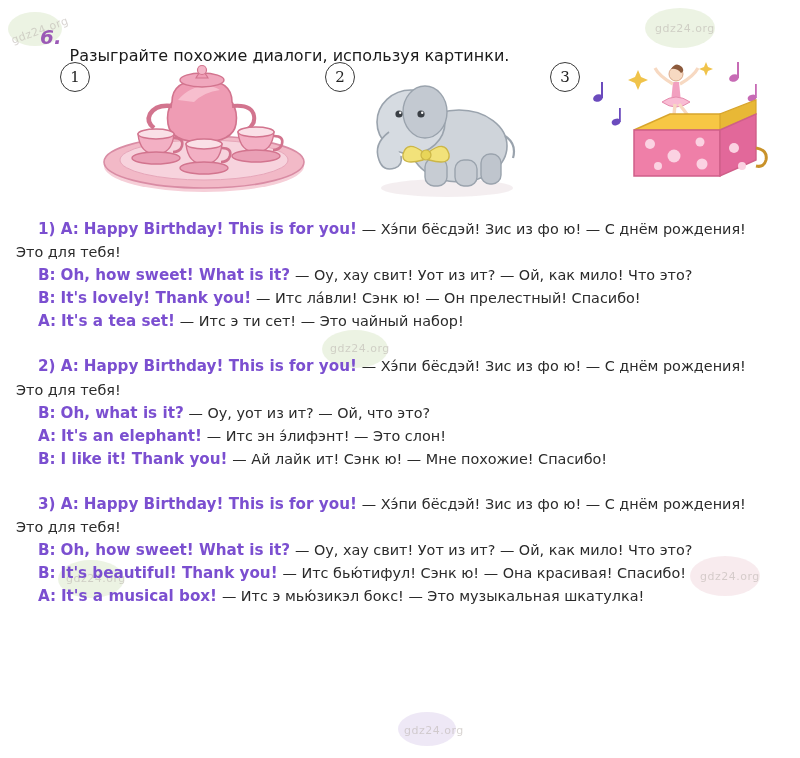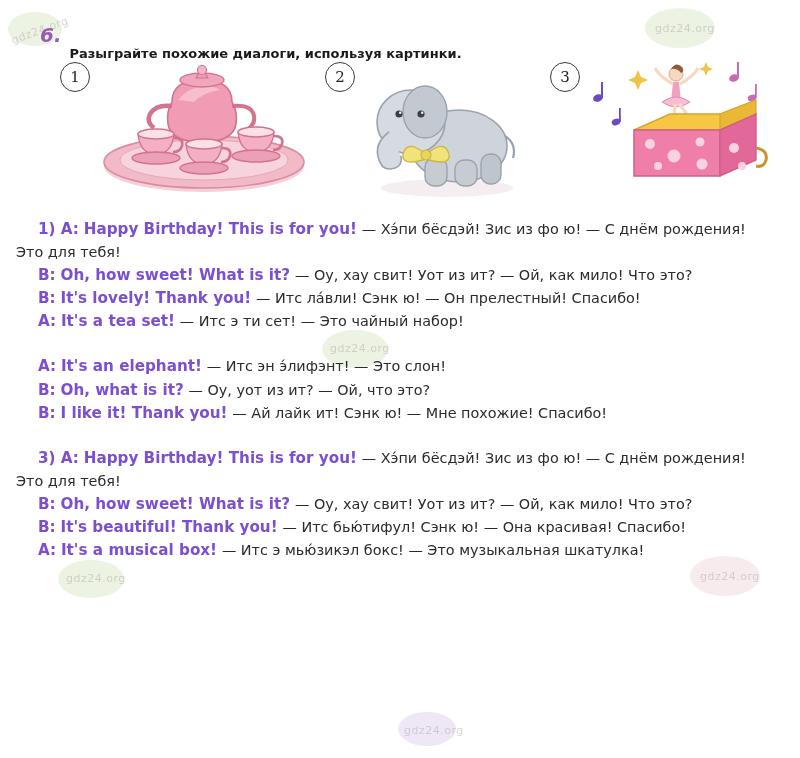--- a/index.html
+++ b/index.html
@@ -51,22 +51,22 @@
   }
   .task-num {
     font-family: "DejaVu Sans", sans-serif;
     font-size: 20px;
     font-weight: bold;
     color: #9b59b6;
     font-style: italic;
   }
   .task-text {
     font-family: "DejaVu Sans", sans-serif;
-    font-size: 13px;
-    font-weight: bold;
+    font-size: 16px;
+    font-weight: normal;
     color: #1a1a1a;
     margin-top: 38px;
   }
 
   
   .pictures {
     position: absolute;
     left: 0;
     top: 48px;
     width: 800px;
@@ -291,31 +291,36 @@
       </div>
       <div class="line first">
         <span class="en">A:</span>
         <span class="en">It's a tea set!</span>
         <span class="ru">— Итс э ти сет! — Это чайный набор!</span>
       </div>
     </div>
 
     <div class="dlg">
       <div class="line first">
+        <span class="en">2) A:</span>
+        <span class="en">Happy Birthday! This is for you!</span>
+        <span class="ru">— Хэ́пи бёсдэй! Зис из фо ю! — С днём рождения! Это для тебя!</span>
+      </div>
+      <div class="line first">
+        <span class="en">B:</span>
+        <span class="en">Oh, what is it?</span>
+        <span class="ru">— Оу, уот из ит? — Ой, что это?</span>
+      </div>
+      <div class="line first">
         <span class="en">A:</span>
         <span class="en">It's an elephant!</span>
         <span class="ru">— Итс эн э́лифэнт! — Это слон!</span>
       </div>
       <div class="line first">
         <span class="en">B:</span>
-        <span class="en">Oh, what is it?</span>
-        <span class="ru">— Оу, уот из ит? — Ой, что это?</span>
-      </div>
-      <div class="line first">
-        <span class="en">B:</span>
         <span class="en">I like it! Thank you!</span>
         <span class="ru">— Ай лайк ит! Сэнк ю! — Мне похожие! Спасибо!</span>
       </div>
     </div>
 
     <div class="dlg">
       <div class="line first">
         <span class="en">3) A:</span>
         <span class="en">Happy Birthday! This is for you!</span>
         <span class="ru">— Хэ́пи бёсдэй! Зис из фо ю! — С днём рождения! Это для тебя!</span>

